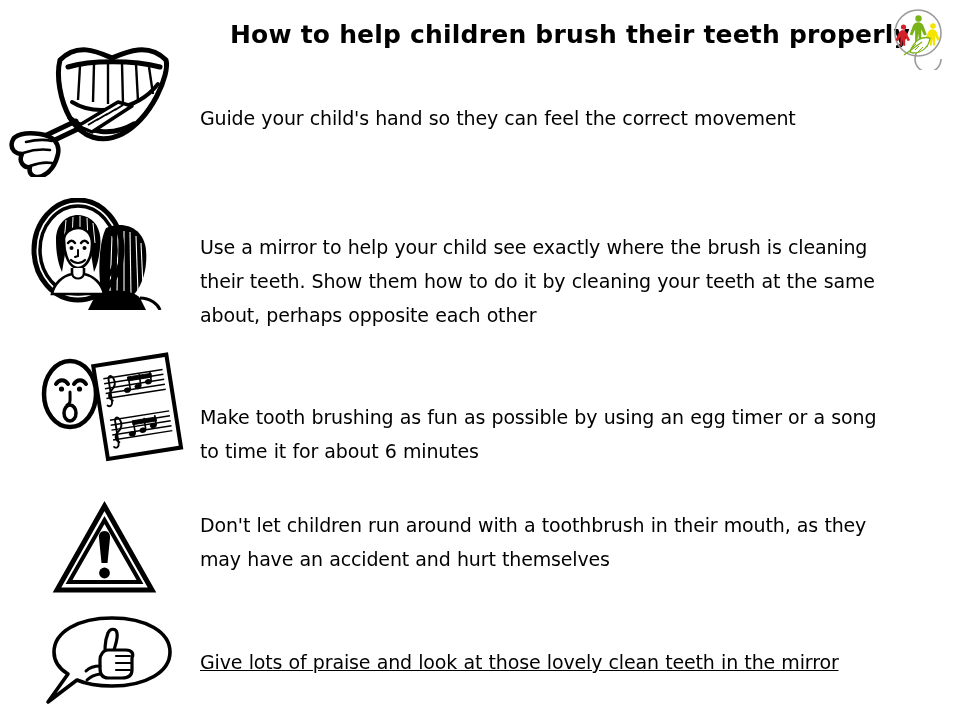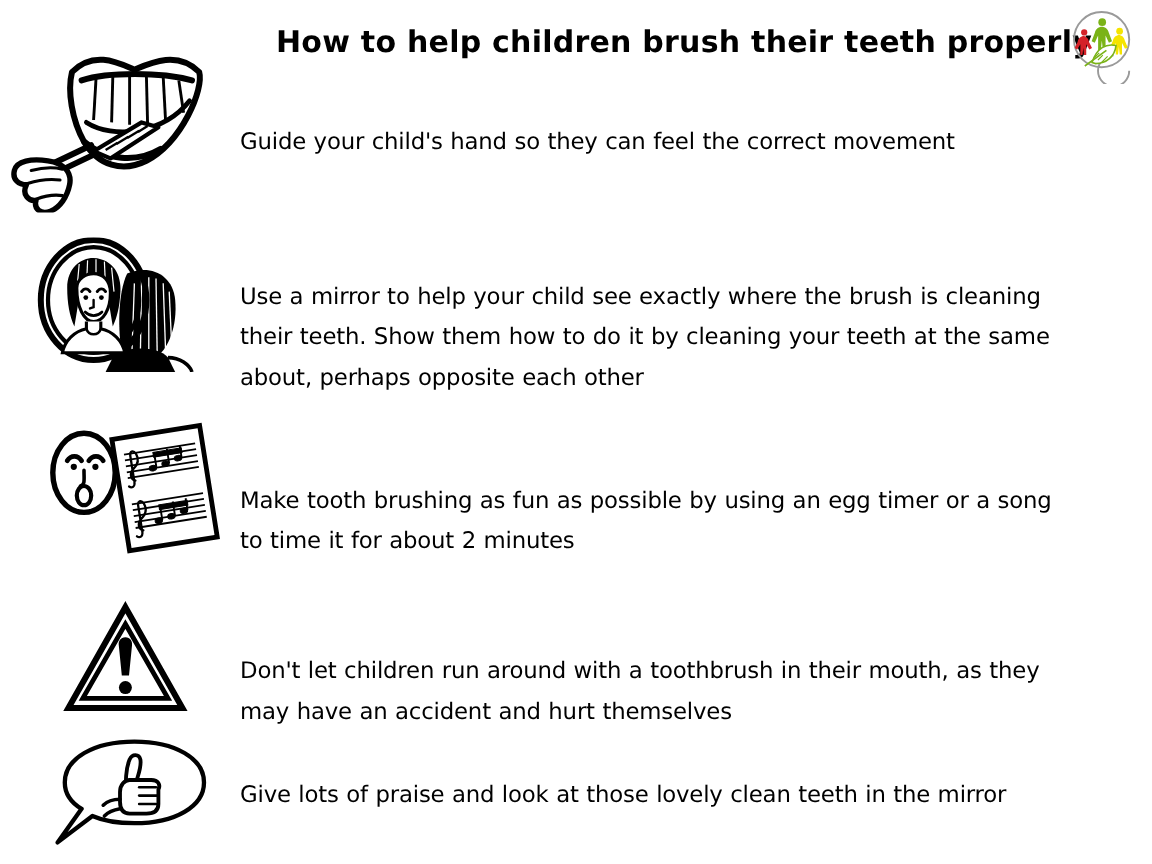--- a/index.html
+++ b/index.html
@@ -53,22 +53,22 @@
     font-family: "DejaVu Sans", sans-serif;
     font-size: 19px;
     line-height: 34px;
     color: #000000;
     letter-spacing: -0.15px;
     word-spacing: 0.4px;
   }
   #para-0 { top: 101px; width: 665px; }
   #para-1 { top: 230px; width: 690px; }
   #para-2 { top: 400px; width: 700px; }
-  #para-3 { top: 508px; width: 680px; margin-top: 34px; }
-  #para-4 { top: 645px; width: 700px; }
+  #para-3 { top: 508px; width: 680px; }
+  #para-4 { top: 645px; width: 700px; text-decoration: underline; }
 
   
   .illus {
     position: absolute;
   }
   #illus-mouth    { left: 2px;  top: 22px;  width: 200px; height: 155px; }
   #illus-mirror   { left: 28px; top: 198px; width: 145px; height: 112px; }
   #illus-music    { left: 38px; top: 350px; width: 148px; height: 112px; }
   #illus-warning  { left: 52px; top: 500px; width: 105px; height: 98px; }
   #illus-thumb    { left: 42px; top: 610px; width: 140px; height: 100px; }
@@ -318,19 +318,19 @@
         <path d="M58 56 C52 56 47 58 44 61"></path>
         <path d="M58 64 C52 65 48 67 45 70"></path>
       </g>
     </svg>
   </div>
 
   <div class="para" id="para-0">Guide your child's hand so they can feel the correct movement</div>
 
   <div class="para" id="para-1">Use a mirror to help your child see exactly where the brush is cleaning their teeth. Show them how to do it by cleaning your teeth at the same about, perhaps opposite each other</div>
 
-  <div class="para" id="para-2">Make tooth brushing as fun as possible by using an egg timer or a song to time it for about 2 minutes</div>
+  <div class="para" id="para-2">Make tooth brushing as fun as possible by using an egg timer or a song to time it for about 6 minutes</div>
 
   <div class="para" id="para-3">Don't let children run around with a toothbrush in their mouth, as they may have an accident and hurt themselves</div>
 
   <div class="para" id="para-4">Give lots of praise and look at those lovely clean teeth in the mirror</div>
 
 </div>
 
 </body></html>

